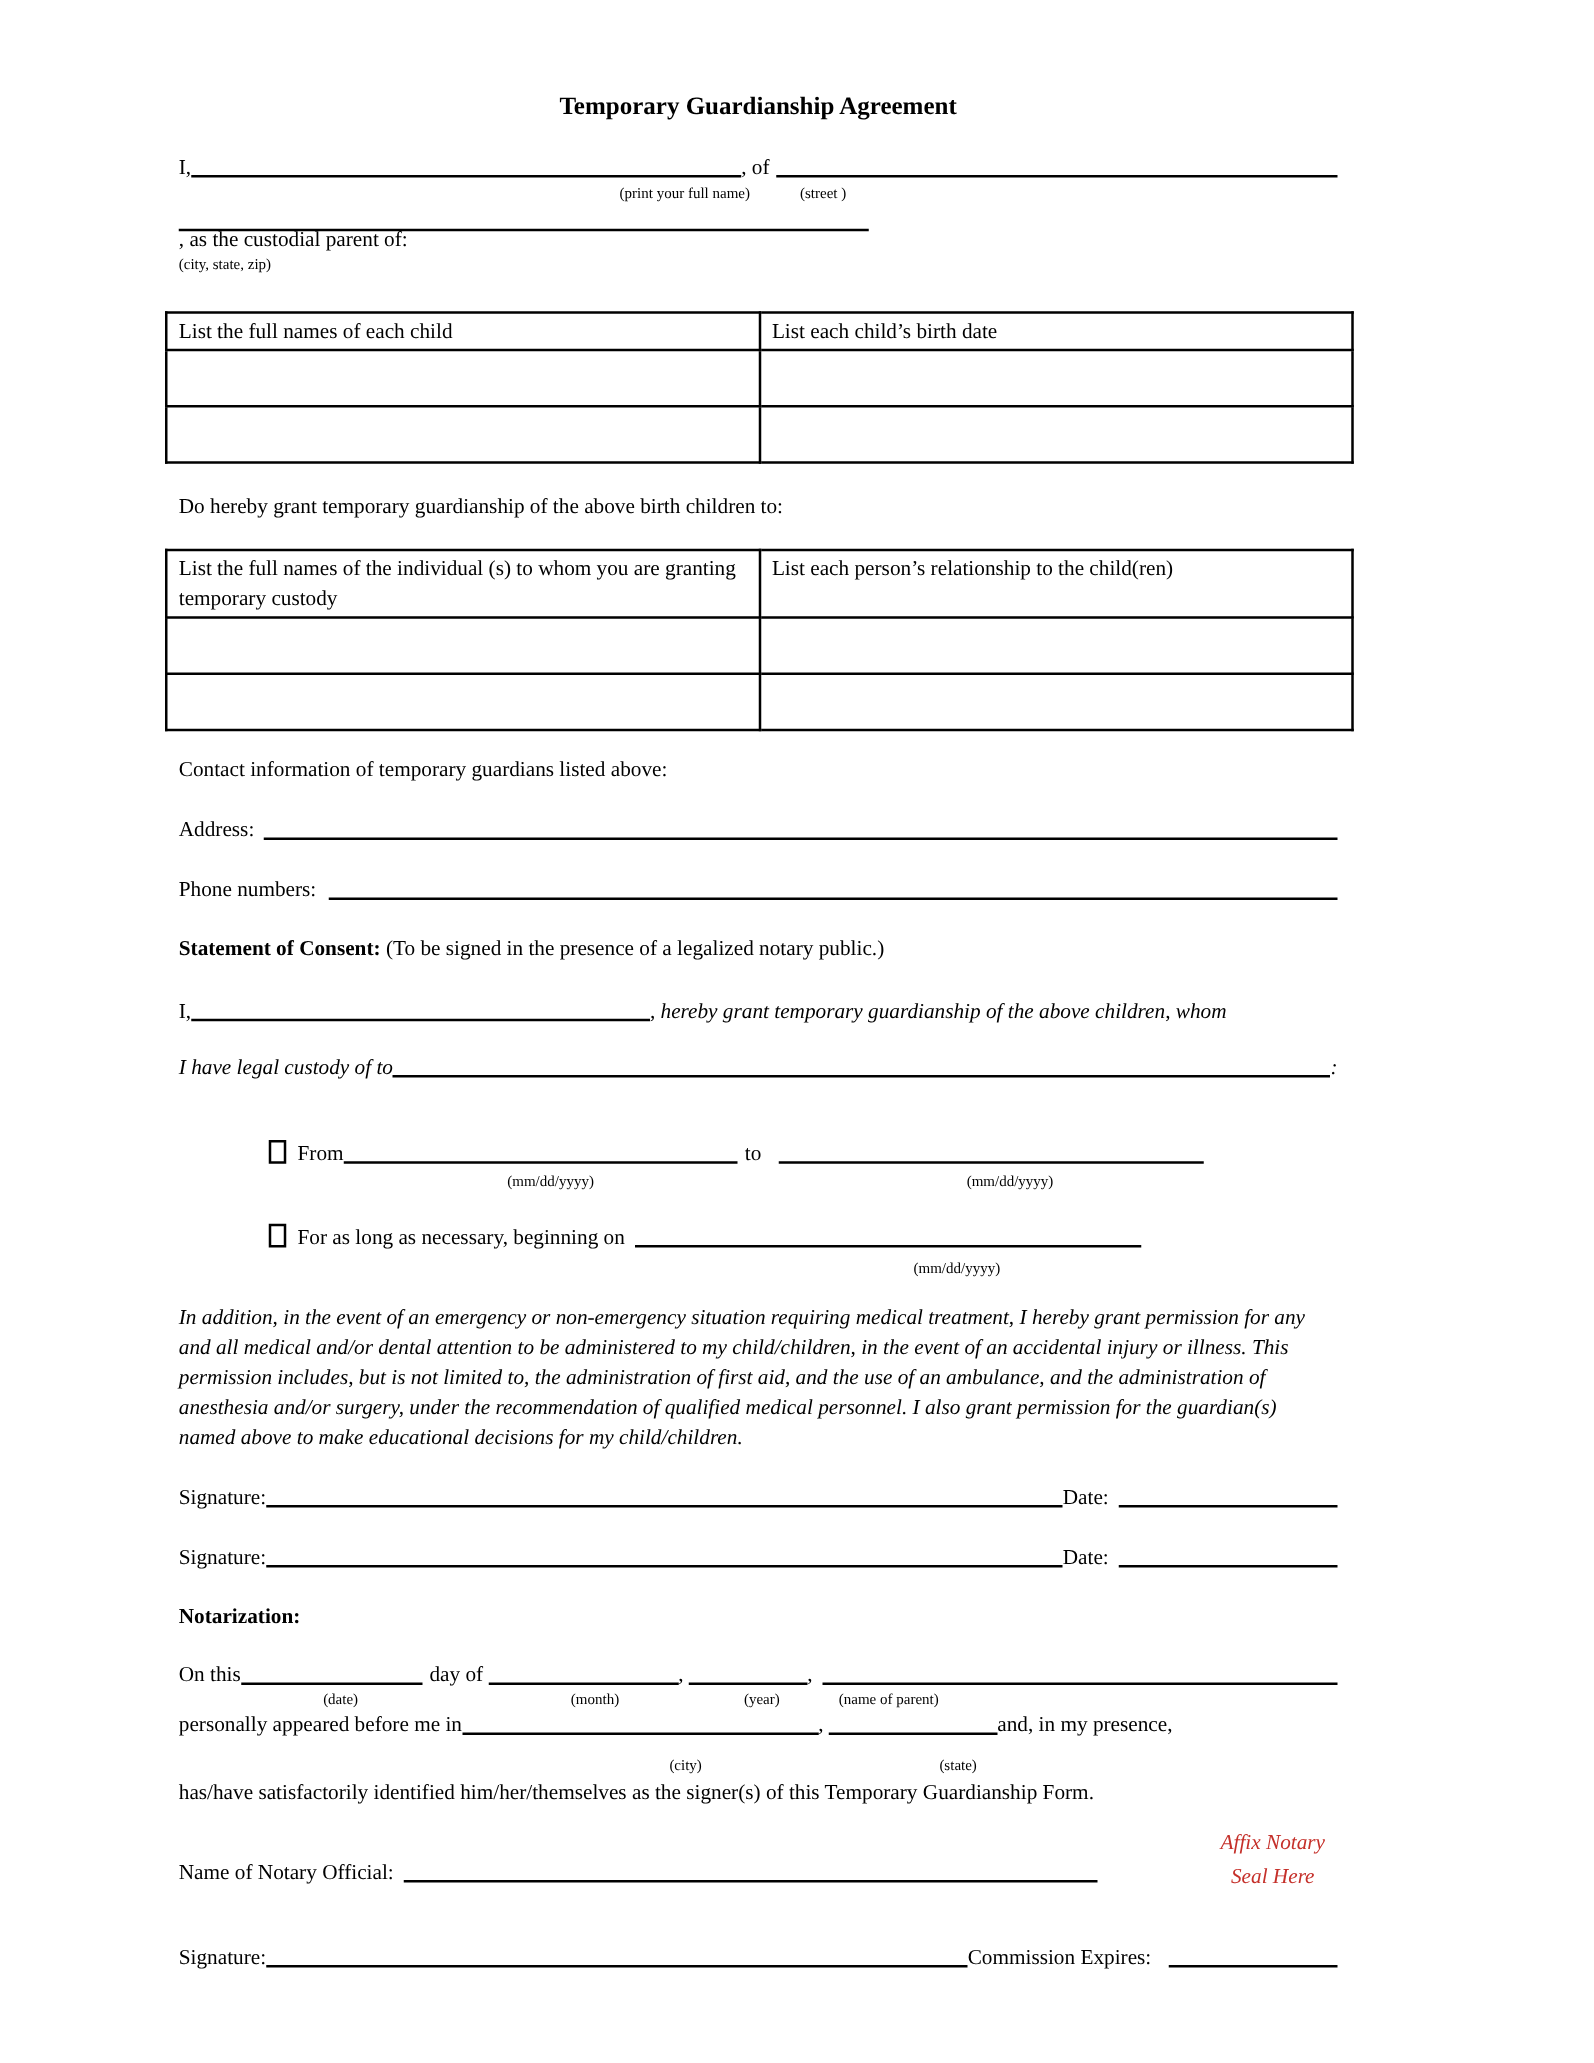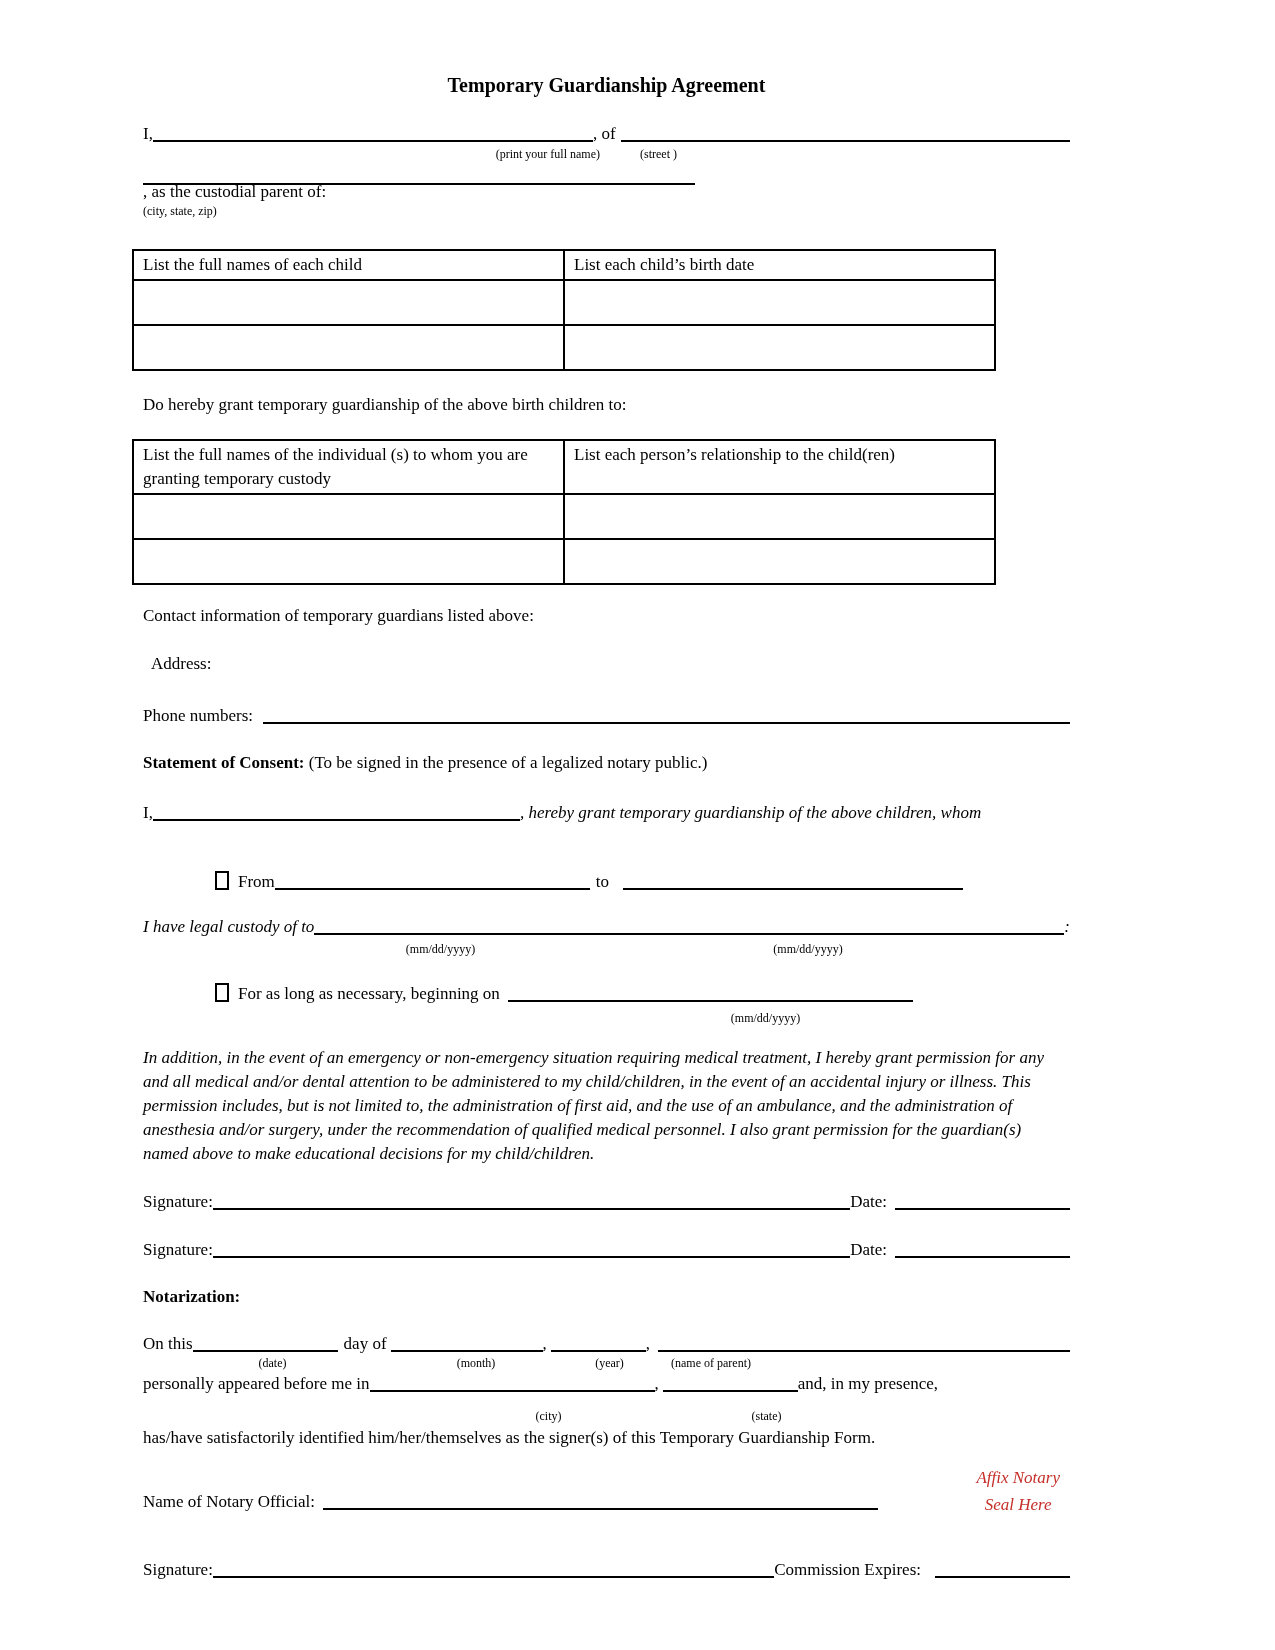--- a/index.html
+++ b/index.html
@@ -28,21 +28,21 @@
     height: 4px;
     position: relative; top: 3px;
     flex: 0 0 auto;
   }
   .grow { flex: 1 1 auto; }
   .hints { display: flex; font-size: 12px; line-height: 15px; }
   .hint-slot { display: inline-block; text-align: center; flex: 0 0 auto; }
   .hint-left { text-align: left; }
   table.formtable {
     border-collapse: collapse;
-    width: 864px;
+    width: 951px;
     margin-left: -11px;
     table-layout: fixed;
   }
   table.formtable th, table.formtable td {
     border: 2px solid #000;
     font-weight: normal;
     text-align: left;
     vertical-align: top;
     padding: 2px 9px;
     font-size: 17px;
@@ -145,53 +145,53 @@
       <td class="empty"></td>
       <td class="empty"></td>
     </tr>
   </tbody>
     </table>
 
   <div class="row" style="margin-top:21px;">
     <span>Contact information of temporary guardians listed above:</span>
   </div>
 
-  <div class="row" style="margin-top:28px;flex-direction:column;">
+  <div class="row" style="margin-top:28px;">
     <span>Address:</span>
     <span class="blank grow" style="margin-left:8px;"></span>
   </div>
 
   <div class="row" style="margin-top:28px;">
     <span>Phone numbers:</span>
     <span class="blank grow" style="margin-left:10px;"></span>
   </div>
 
   <div class="row" style="margin-top:27px;">
     <span class="bold">Statement of Consent:</span>
     <span style="white-space:pre;"> (To be signed in the presence of a legalized notary public.)</span>
   </div>
 
   <div class="row" style="margin-top:30px;">
     <span>I,</span>
     <span class="blank" style="width:367px;"></span>
     <span class="italic">, hereby grant temporary guardianship of the above children, whom</span>
+  </div>
+
+  <div class="row" style="margin-top:25px;">
+    <span class="italic">I have legal custody of to</span>
+    <span class="blank grow"></span>
+    <span class="italic">:</span>
   </div>
 
   <div class="row indent" style="margin-top:45px;">
     <span class="checkbox"></span>
     <span>From</span>
     <span class="blank" style="width:315px;"></span>
     <span class="sp sp-r">to</span>
     <span class="blank" style="width:340px;margin-left:8px;"></span>
-  </div>
-
-  <div class="row" style="margin-top:25px;">
-    <span class="italic">I have legal custody of to</span>
-    <span class="blank grow"></span>
-    <span class="italic">:</span>
   </div>
   <div class="hints" style="margin-top:5px;">
     <span class="hint-slot" style="margin-left:140px;width:315px;">(mm/dd/yyyy)</span>
     <span class="hint-slot" style="margin-left:40px;width:340px;">(mm/dd/yyyy)</span>
   </div>
 
   <div class="row indent" style="margin-top:23px;">
     <span class="checkbox"></span>
     <span>For as long as necessary, beginning on</span>
     <span class="blank" style="width:405px;margin-left:8px;"></span>

